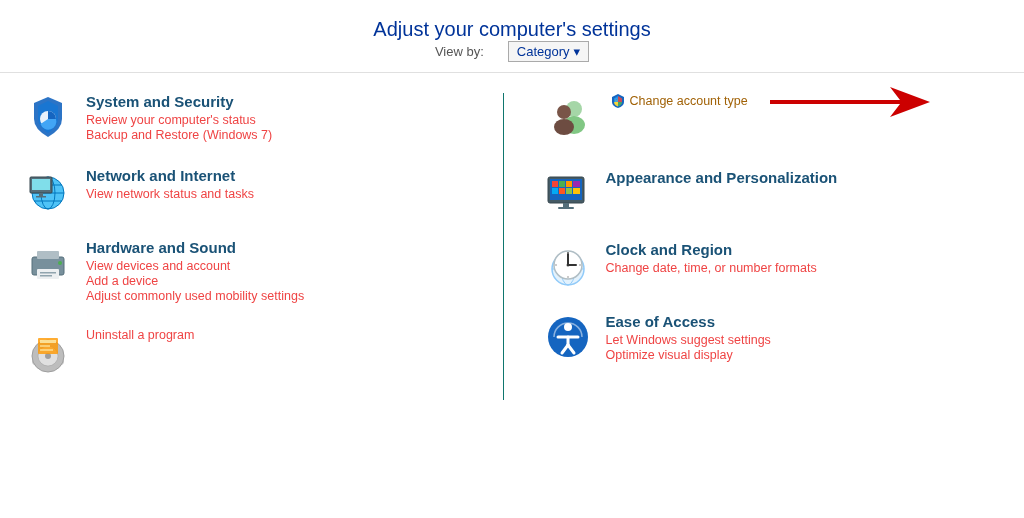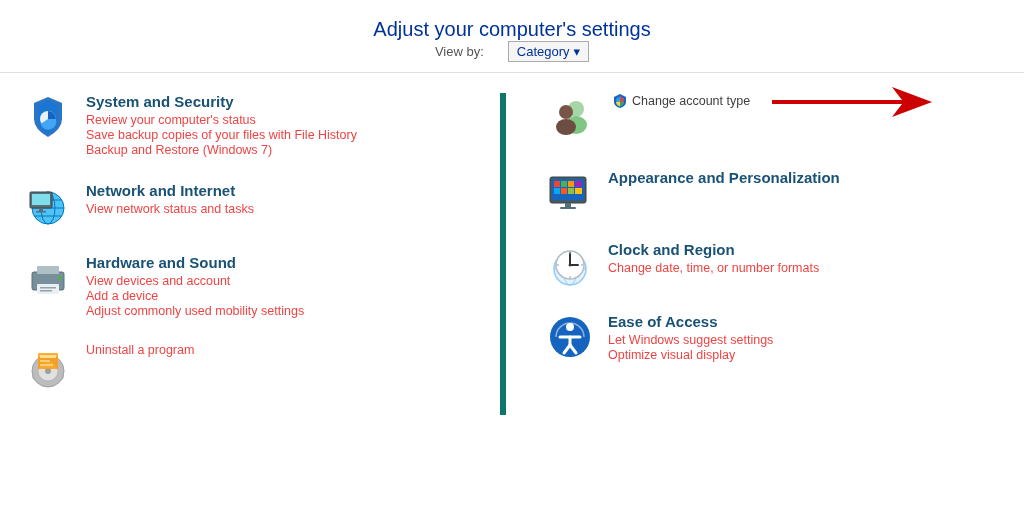--- a/index.html
+++ b/index.html
@@ -54,21 +54,21 @@
 
     .main-content {
       display: flex;
       padding: 20px 24px;
       gap: 0;
     }
 
     .left-panel {
       flex: 1;
       padding-right: 22px;
-      border-right: 6px solid #0f766e;
+      border-right: 1px solid #0f766e;
     }
 
     .right-panel {
       flex: 1;
       padding-left: 40px;
     }
 
     .category-item {
       display: flex;
       align-items: flex-start;
@@ -195,21 +195,20 @@
           <path d="M24 8 L34 13 L34 26 Q34 33 24 40 Q14 33 14 26 L14 13 Z" fill="#1976D2"></path>
 
           <circle cx="24" cy="26" r="8" fill="white" opacity="0.9"></circle>
           <path d="M24 18 A8 8 0 0 1 32 26 L24 26 Z" fill="#1565C0"></path>
           <path d="M24 26 L32 26 A8 8 0 0 1 16.5 31 Z" fill="#42A5F5"></path>
         </svg>
       </div>
       <div class="category-text">
         <div class="category-title">System and Security</div>
         <a class="category-link">Review your computer's status</a>
-        <a class="category-link">Save backup copies of your files with File History</a>
         <a class="category-link">Backup and Restore (Windows 7)</a>
       </div>
     </div>
 
     <div class="category-item">
       <div class="category-icon network-icon">
         <svg width="48" height="48" viewBox="0 0 48 48">
 
           <circle cx="24" cy="26" r="16" fill="#4FC3F7" stroke="#0277BD" stroke-width="1"></circle>
           <ellipse cx="24" cy="26" rx="7" ry="16" fill="none" stroke="#0277BD" stroke-width="1"></ellipse>
@@ -291,21 +290,21 @@
             <path d="M8 1 L14 4 L14 9 Q14 13 8 15 Q2 13 2 9 L2 4 Z" fill="#1565C0"></path>
             <path d="M8 3 L12 5.5 L12 9 Q12 12 8 13.5 Q4 12 4 9 L4 5.5 Z" fill="#1976D2"></path>
             <rect x="5" y="7" width="3" height="4" rx="0.5" fill="#FDD835"></rect>
             <rect x="5.5" y="5.5" width="2" height="2.5" rx="1" fill="none" stroke="#FDD835" stroke-width="1"></rect>
 
             <path d="M8 3 L12 5.5 L12 9 L8 9 Z" fill="#F44336" opacity="0.8"></path>
             <path d="M8 9 L12 9 Q12 12 8 13.5 Z" fill="#4CAF50" opacity="0.8"></path>
             <path d="M8 3 L8 9 L4 9 L4 5.5 Z" fill="#2196F3" opacity="0.8"></path>
             <path d="M8 9 L4 9 Q4 12 8 13.5 Z" fill="#FDD835" opacity="0.9"></path>
           </svg>
-          <a class="category-link" style="color:#404040;">Change account type</a>
+          <a class="category-link" style="color:#a16207;">Change account type</a>
 
           <svg class="arrow-svg" width="160" height="30" viewBox="0 0 160 30">
             <polygon points="160,15 120,0 130,13 0,13 0,17 130,17 120,30" fill="#CC0000"></polygon>
           </svg>
         </div>
       </div>
     </div>
 
     <div class="category-item">
       <div class="category-icon appearance-icon">

